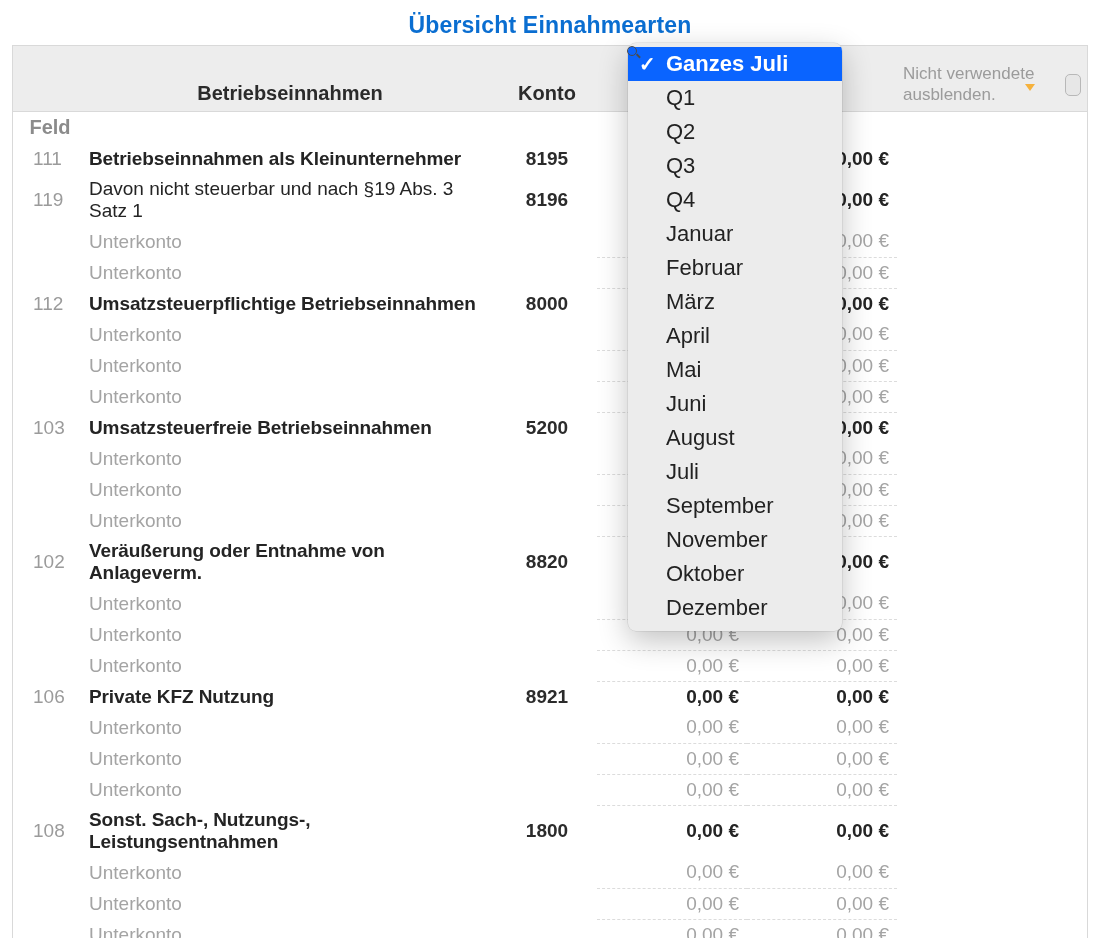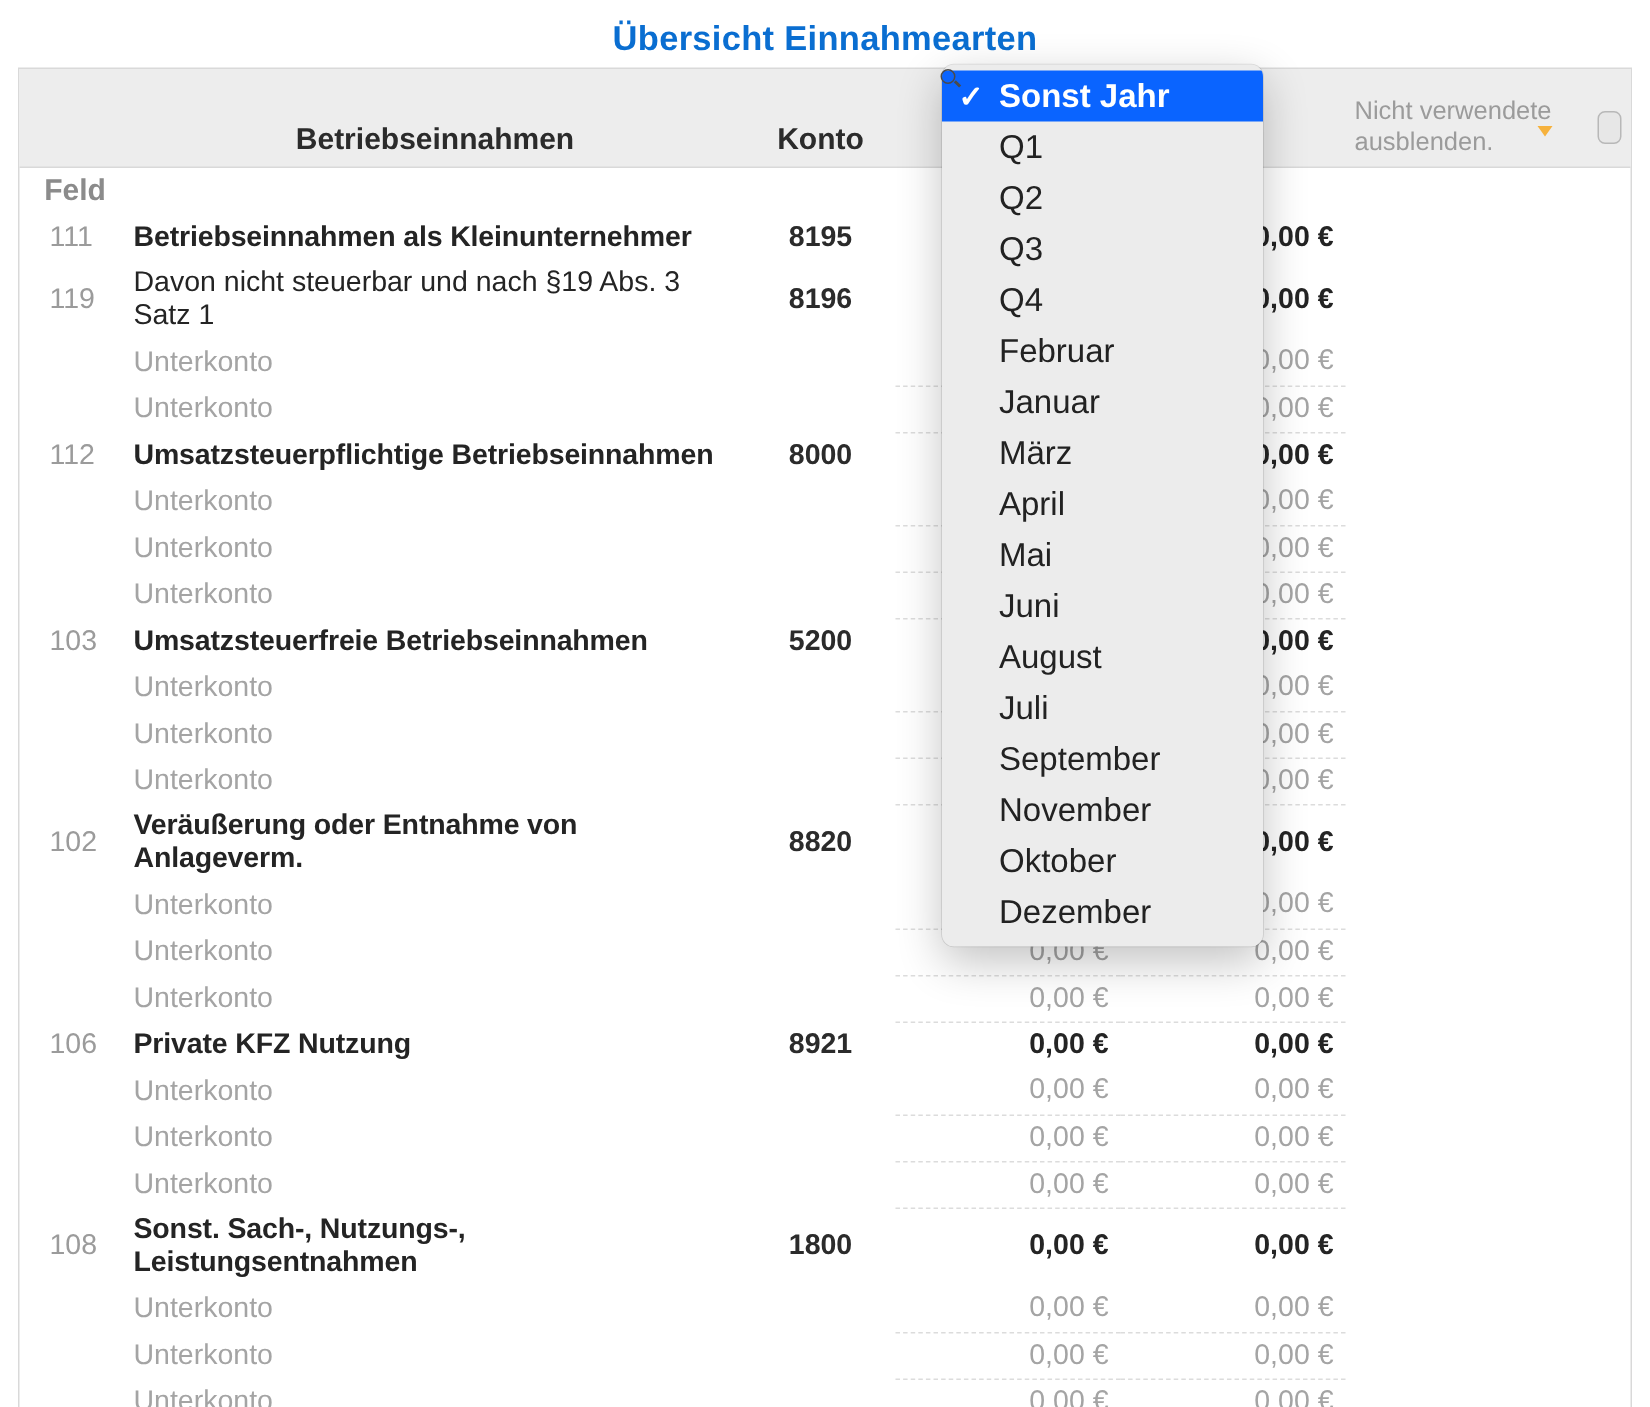--- a/index.html
+++ b/index.html
@@ -374,27 +374,27 @@
             <td class="num c-ust-cell sub">0,00 €</td>
             <td></td>
           </tr>
         </tbody>
     </table>
   </div>
 
   <span class="mag"></span>
 
   <div class="dropdown" id="dd">
-      <div class="item sel">Sonst Jahr</div>
+      <div class="item sel">Ganzes Juli</div>
       <div class="item">Q1</div>
       <div class="item">Q2</div>
       <div class="item">Q3</div>
       <div class="item">Q4</div>
+      <div class="item">Januar</div>
       <div class="item">Februar</div>
-      <div class="item">Januar</div>
       <div class="item">März</div>
       <div class="item">April</div>
       <div class="item">Mai</div>
       <div class="item">Juni</div>
       <div class="item">August</div>
       <div class="item">Juli</div>
       <div class="item">September</div>
       <div class="item">November</div>
       <div class="item">Oktober</div>
       <div class="item">Dezember</div>

